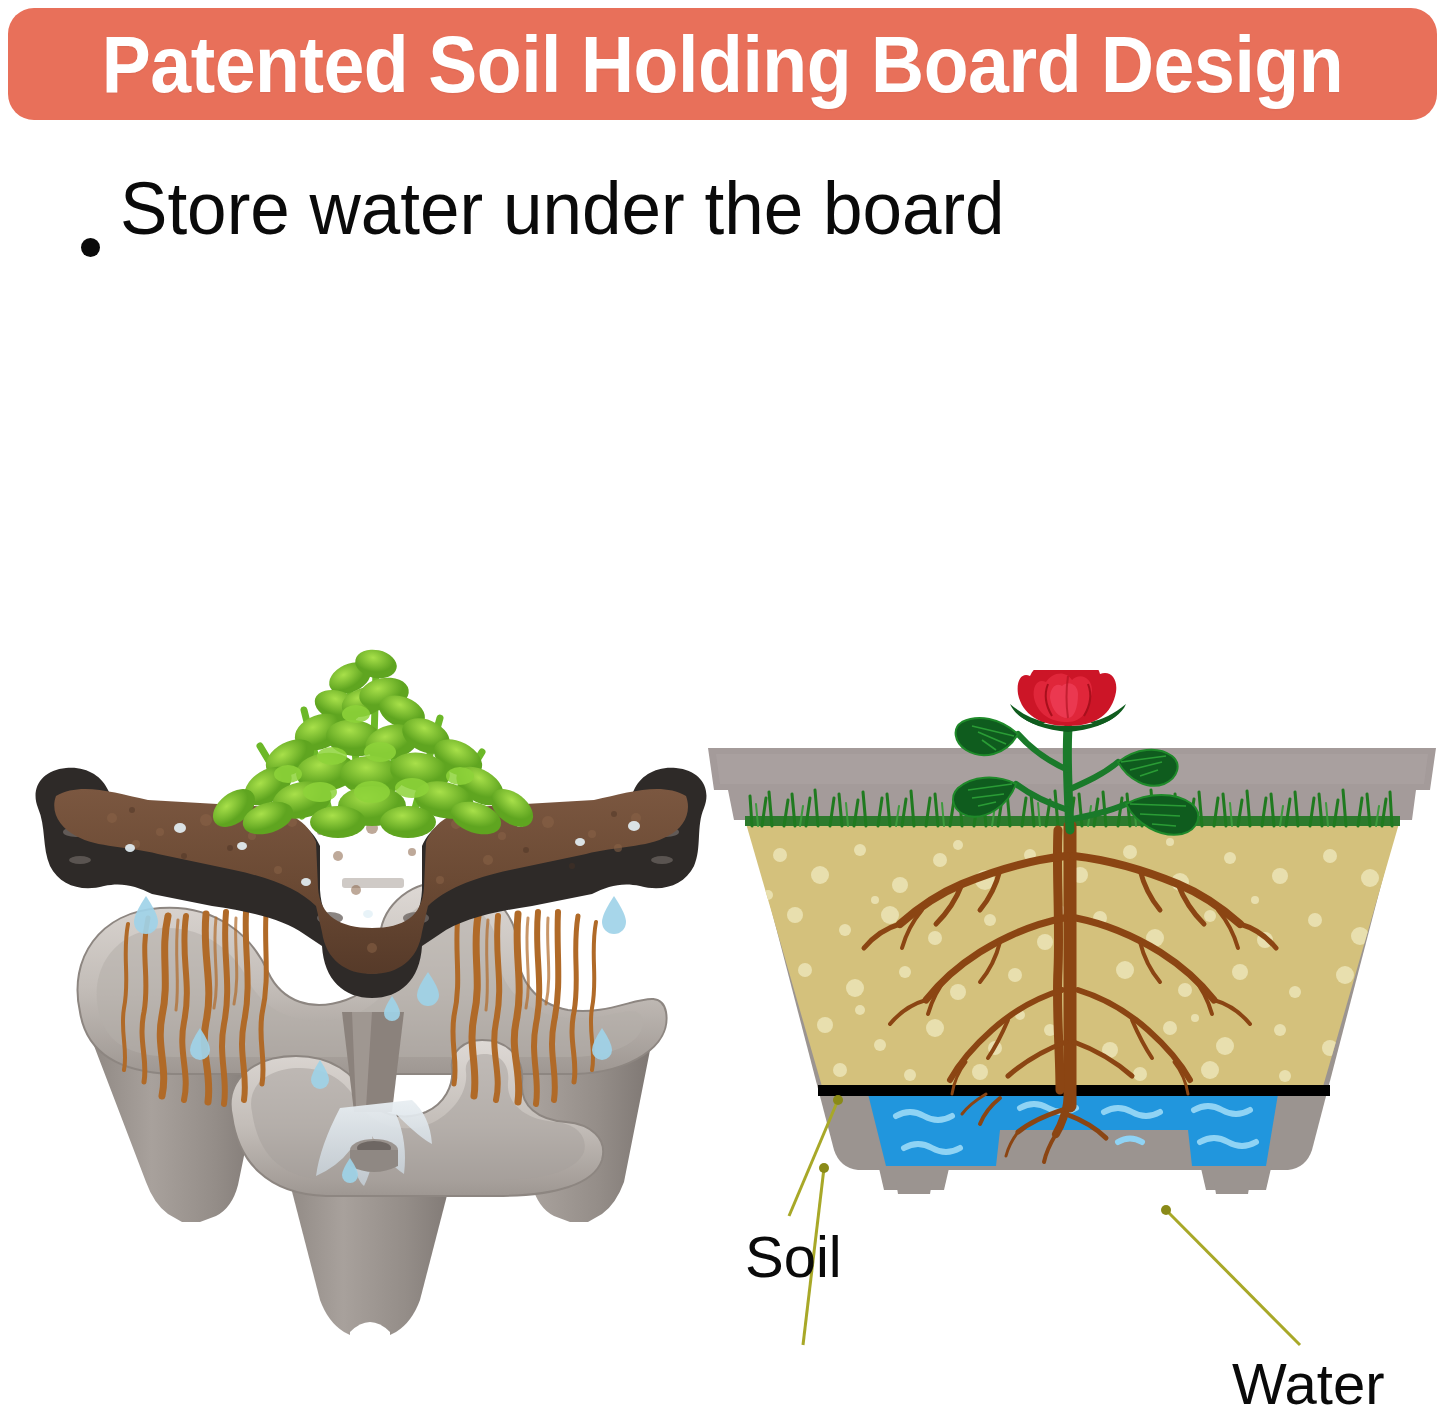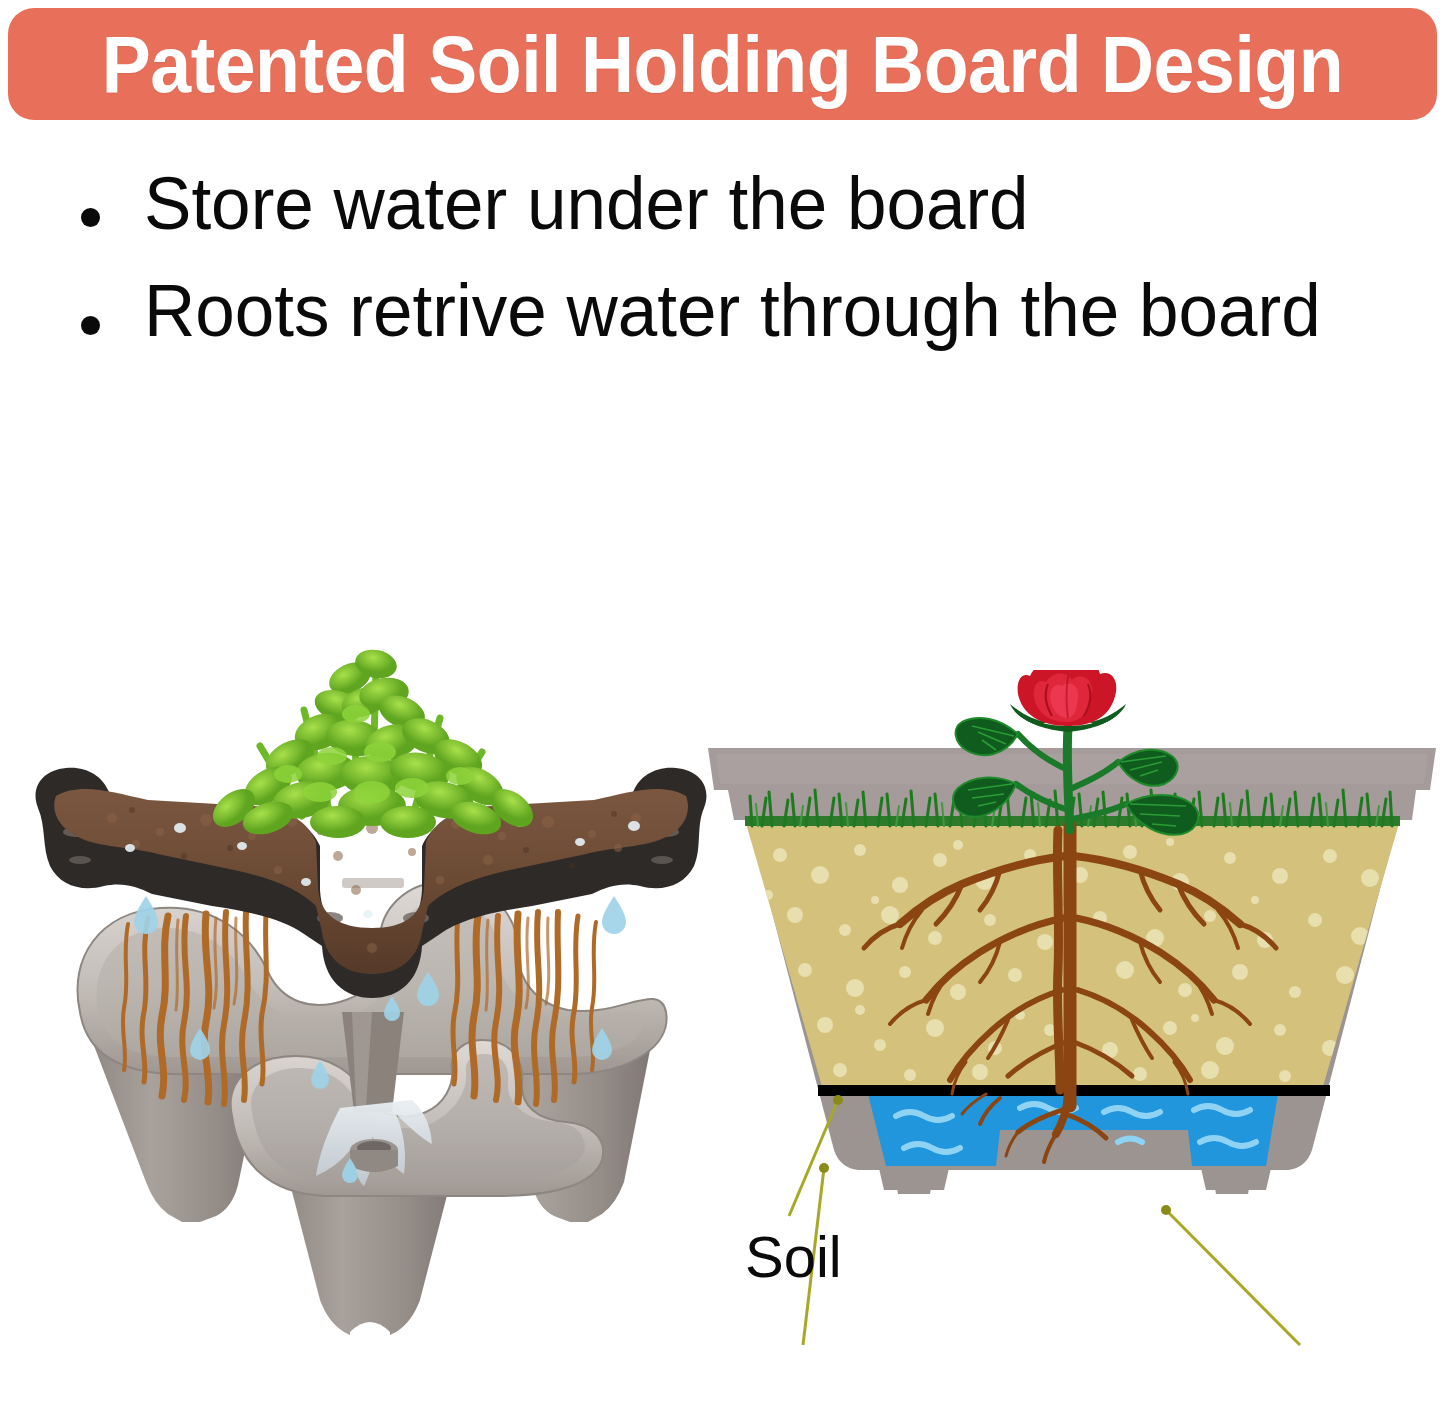--- a/index.html
+++ b/index.html
@@ -41,23 +41,22 @@
 
   
   #bullet-list {
     position:absolute;
     left:0px; top:150px;
     width:1445px;
   }
   .bullet-row {
     position:relative;
     display:flex;
-    align-items:center;
+    align-items:flex-end;
     height:107px;
-    gap:24px;
   }
   .bullet-dot {
     position:relative;
     width:56px;
     flex:0 0 56px;
     display:flex;
     justify-content:flex-end;
     align-items:flex-start;
     padding-top:28px;
     margin-left:44px;
@@ -138,26 +137,20 @@
   <div id="bullet-list">
 
     <div class="bullet-row r1">
       <div class="bullet-dot">
           <span></span>
         </div>
       <div class="bullet-text">Store water under the board</div>
     </div>
 
 
-    <div class="bullet-row r3">
-      <div class="bullet-dot">
-          <span></span>
-        </div>
-      <div class="bullet-text">Roots retrive water through the board</div>
-    </div>
 
 
   </div>
 
   <div id="figures">
 
     <div id="left-figure">
       <svg width="700" height="800" viewBox="0 0 700 800" xmlns="http://www.w3.org/2000/svg">
         <defs>
           <linearGradient id="potG" x1="0" y1="0" x2="1" y2="0">
@@ -773,14 +766,15 @@
       <line x1="1300" y1="1345" x2="1166" y2="1210"></line>
     </g>
     <g fill="#8a8a18">
       <circle cx="838" cy="1100" r="5"></circle>
       <circle cx="824" cy="1168" r="5"></circle>
       <circle cx="1166" cy="1210" r="5"></circle>
     </g>
   </svg>
 
   <div class="callout-label" id="label-soil">Soil</div>
+  <div class="callout-label" id="label-water">Water</div>
 
 </div>
 
 </body></html>

